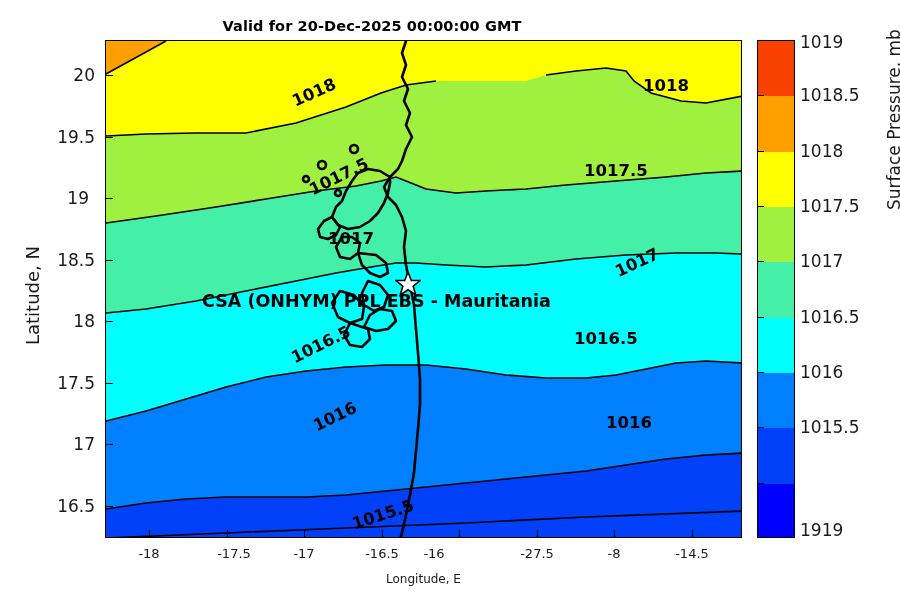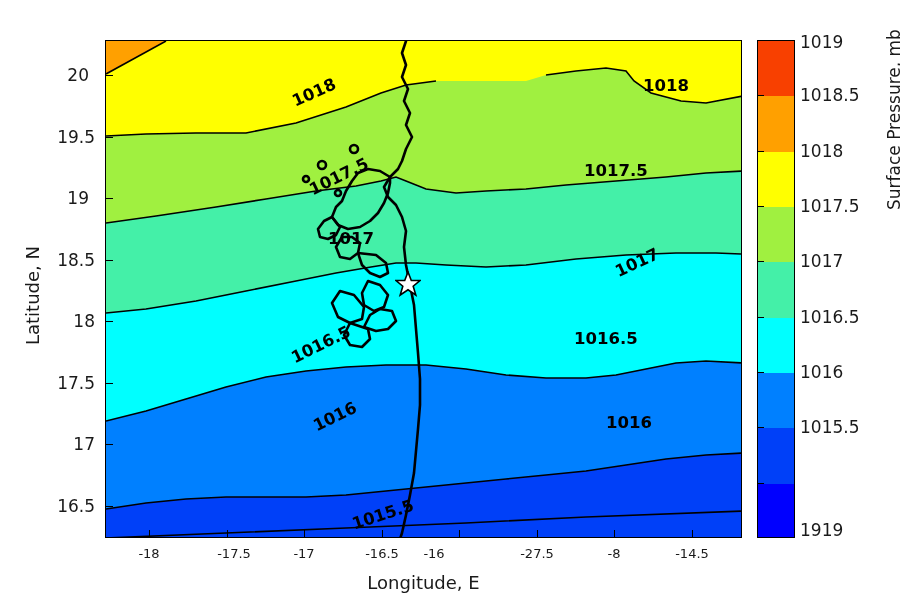--- a/index.html
+++ b/index.html
@@ -16,21 +16,21 @@
             border:1.4px solid #000;box-sizing:border-box;overflow:hidden;background:#fff;}
   .plot-svg{position:absolute;left:0;top:0;}
 
   
   .ytick{position:absolute;text-align:right;width:70px;font-size:17px;color:#1a1a1a;
          transform:translateY(-50%);}
   .xtick{position:absolute;text-align:center;width:80px;font-size:13px;color:#1a1a1a;
          transform:translateX(-50%);}
   .ylabel{position:absolute;font-size:18px;color:#1a1a1a;
           transform-origin:0 0;transform:rotate(-90deg);white-space:nowrap;}
-  .xlabel{position:absolute;font-size:18px;color:#1a1a1a;text-align:center;}
+  .xlabel{position:absolute;font-size:12px;color:#1a1a1a;text-align:center;}
 
   
   .tick-v{position:absolute;width:1.4px;background:#000;}
   .tick-h{position:absolute;height:1.4px;background:#000;}
 
   
   .cbar{position:absolute;left:757px;top:40px;width:38px;height:498px;
         border:1.4px solid #000;box-sizing:border-box;overflow:hidden;}
   .cbar-band{width:100%;}
   .cbar-tick{position:absolute;left:757px;width:7px;height:1.4px;background:#000;}
@@ -45,20 +45,21 @@
 
   
   .station-label{position:absolute;font-size:17.5px;font-weight:bold;color:#000;
                  white-space:nowrap;}
 </style>
 </head>
 <body>
 
 <div id="stage">
 
+  <div class="title">Valid for 20-Dec-2025 00:00:00 GMT</div>
 
   <div class="plot-box">
     <svg class="plot-svg" width="637" height="498" viewBox="0 0 637 498">
       <defs>
         <clipPath id="clipbox">
             <rect x="0" y="0" width="637" height="498"></rect>
           </clipPath>
       </defs>
       <g clip-path="url(#clipbox)">
 
@@ -160,32 +161,33 @@
     <div class="clabel" style="left:183px;top:294px;transform:rotate(-26deg)">1016.5</div>
     <div class="clabel" style="left:468px;top:288px;">1016.5</div>
     <div class="clabel" style="left:206px;top:366px;transform:rotate(-26deg)">1016</div>
     <div class="clabel" style="left:500px;top:372px;">1016</div>
     <div class="clabel" style="left:245px;top:464px;transform:rotate(-18deg)">1015.5</div>
 
     <svg width="26" height="26" style="position:absolute;left:289px;top:230px;">
       <polygon points="13,1 16.3,9.5 25,9.5 18.2,15.2 20.8,24 13,18.8 5.2,24 7.8,15.2 1,9.5 9.7,9.5" fill="#ffffff" stroke="#000000" stroke-width="1.6"></polygon>
     </svg>
 
+    <div class="station-label" style="left:96px;top:250px;">CSA (ONHYM) PPL EBS  - Mauritania</div>
   </div>
 
   <div class="ylabel" style="left:22px;top:345px;">Latitude, N</div>
 
   <div class="ytick" style="left:25px;top:506px;">16.5</div>
   <div class="ytick" style="left:25px;top:444px;">17</div>
   <div class="ytick" style="left:25px;top:383px;">17.5</div>
   <div class="ytick" style="left:25px;top:321px;">18</div>
   <div class="ytick" style="left:25px;top:260px;">18.5</div>
   <div class="ytick" style="left:19px;top:198px;">19</div>
   <div class="ytick" style="left:25px;top:137px;">19.5</div>
-  <div class="ytick" style="left:19px;top:75px;text-align:right;">20</div>
+  <div class="ytick" style="left:25px;top:75px;text-align:right;">20</div>
 
   <div class="tick-h" style="left:105px;top:506px;width:8px;"></div>
   <div class="tick-h" style="left:105px;top:444px;width:8px;"></div>
   <div class="tick-h" style="left:105px;top:383px;width:8px;"></div>
   <div class="tick-h" style="left:105px;top:321px;width:8px;"></div>
   <div class="tick-h" style="left:105px;top:260px;width:8px;"></div>
   <div class="tick-h" style="left:105px;top:198px;width:8px;"></div>
   <div class="tick-h" style="left:105px;top:137px;width:8px;"></div>
   <div class="tick-h" style="left:105px;top:75px;width:8px;"></div>
 

